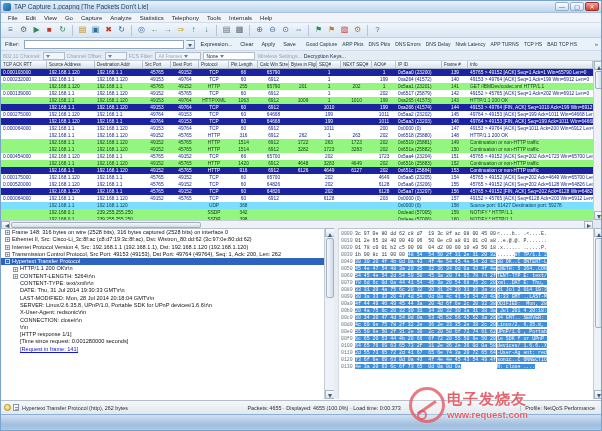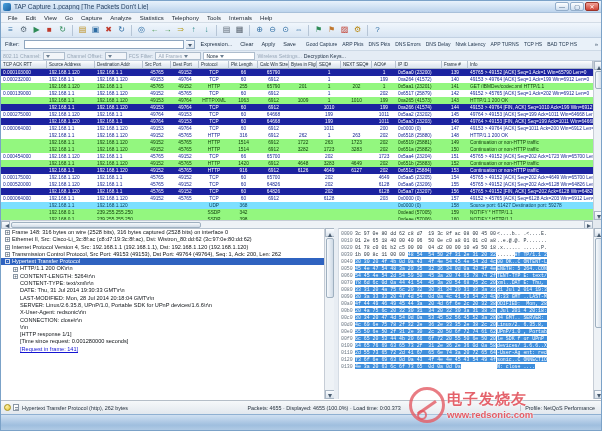--- a/index.html
+++ b/index.html
@@ -735,17 +735,17 @@
     <div class="sseg mid">Packets: 4655 · Displayed: 4655 (100.0%) · Load time: 0:00.373</div>
     <div class="sseg right">Profile: NetQoS Performance</div>
   </div>
 
   <div class="footer"></div>
 
   <div class="watermark">
     <div class="wmcircle"></div>
     <div class="wmtexts">
       <div class="wmcn">电子发烧友</div>
-      <div class="wmurl">www.redsonic.com</div>
+      <div class="wmurl">www.request.com</div>
     </div>
   </div>
 
 </div>
 
 </body></html>

